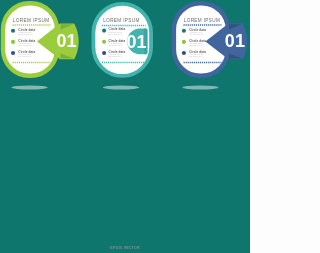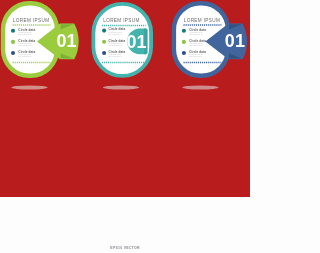--- a/index.html
+++ b/index.html
@@ -1,16 +1,16 @@
 <!DOCTYPE html>
 <html><head>
 <meta charset="utf-8">
 <style>
 html,body{margin:0;padding:0;width:250px;height:253px;background:#fdfdfd;font-family:"Liberation Sans",sans-serif;overflow:hidden;}
-.stage{position:relative;width:250px;height:197px;background:#b91c1c;}
+.stage{position:relative;width:250px;height:253px;background:#0f766e;}
 svg{display:block;position:absolute;top:0;left:0;}
 text{white-space:pre;}
 .ttl{font-family:"Liberation Sans",sans-serif;font-weight:400;letter-spacing:.42px;font-size:5.6px;fill:#6b6b6b;}
 .bt{font-family:"Liberation Sans",sans-serif;font-weight:700;font-size:3.1px;letter-spacing:.1px;fill:#5d5d5d;}
 .bs{font-family:"Liberation Sans",sans-serif;font-size:1.45px;fill:#bfc2c6;}
 .num{font-family:"Liberation Sans",sans-serif;font-weight:700;font-size:18px;letter-spacing:0.2px;text-anchor:middle;}
 .eps{font-family:"Liberation Sans",sans-serif;font-weight:700;font-size:3.5px;letter-spacing:.25px;fill:#8a8d92;text-anchor:middle;}
 </style>
 </head>
 <body>

